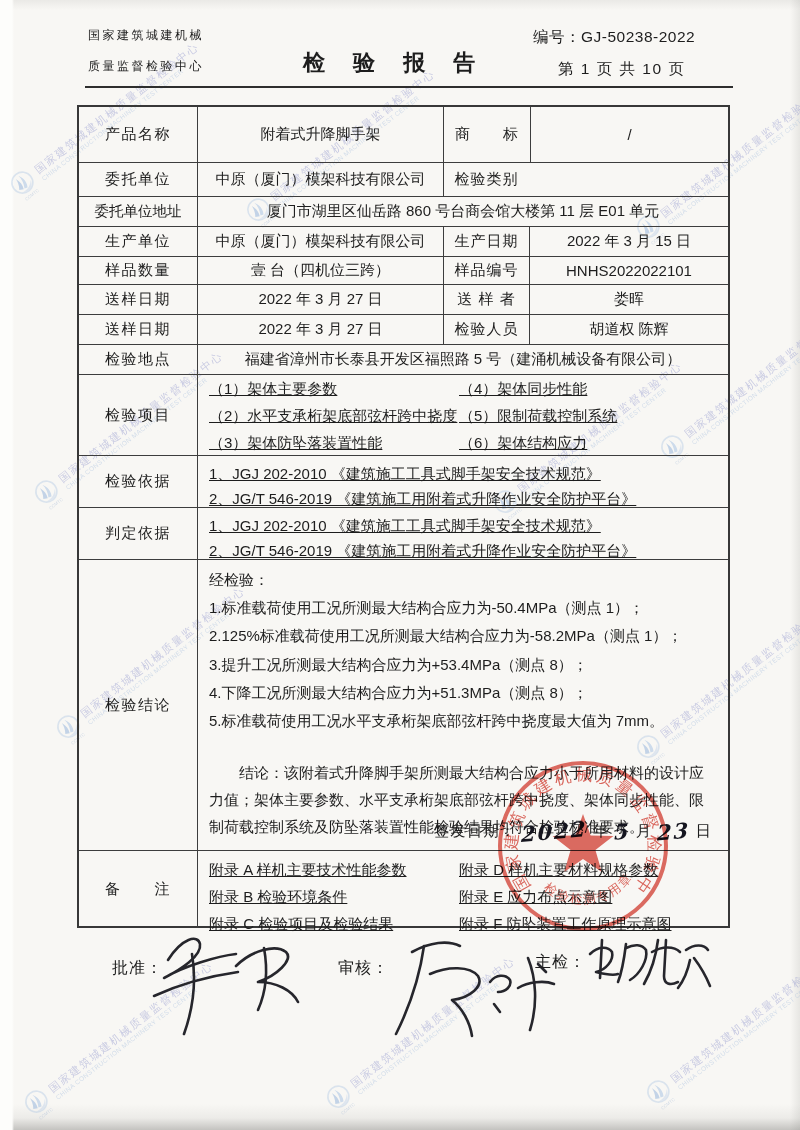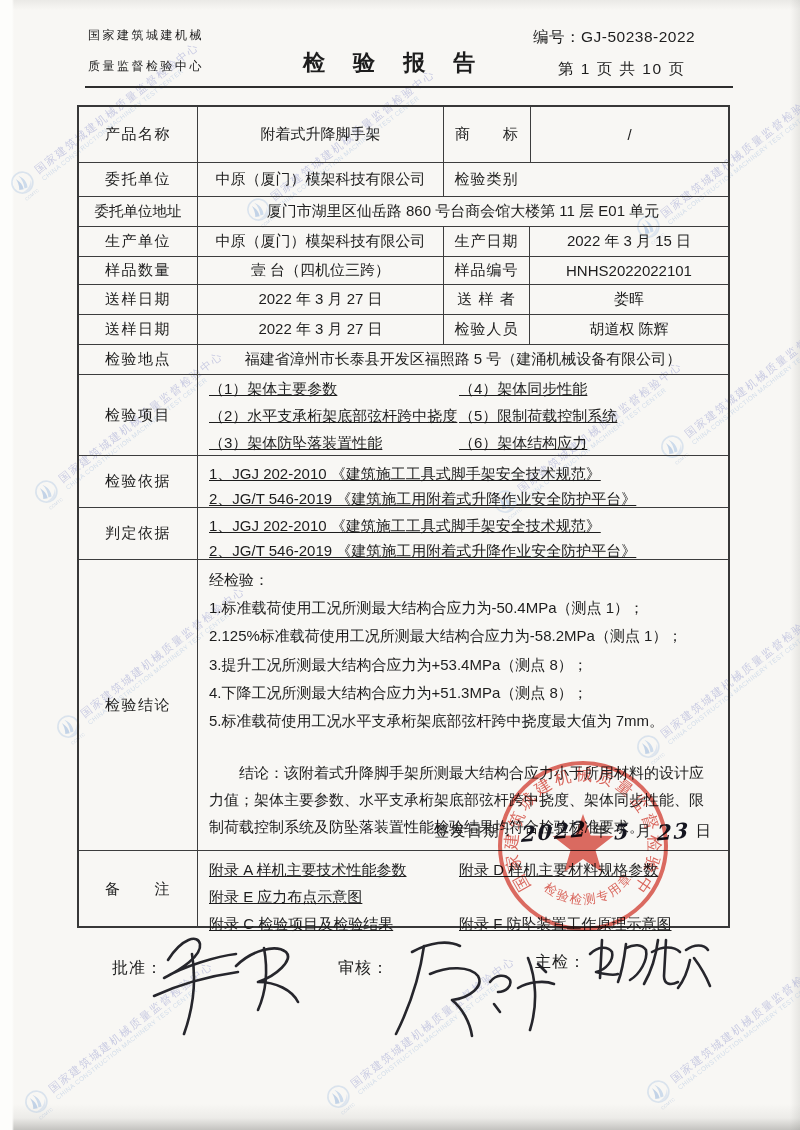--- a/index.html
+++ b/index.html
@@ -334,20 +334,21 @@
     </div>
 
     <div class="row" style="height:78px">
       <div class="c c1 nb">备　　注</div>
       <div class="c c4 blk" style="display:block">
         <div class="twocol">
             <span class="lft">附录 A  样机主要技术性能参数</span>
             <span>附录 D  样机主要材料规格参数</span>
           </div>
         <div class="twocol">
+            <span class="lft">附录 B  检验环境条件</span>
             <span>附录 E  应力布点示意图</span>
           </div>
         <div class="twocol">
             <span class="lft">附录 C  检验项目及检验结果</span>
             <span>附录 F  防坠装置工作原理示意图</span>
           </div>
       </div>
     </div>
   </div>
 

